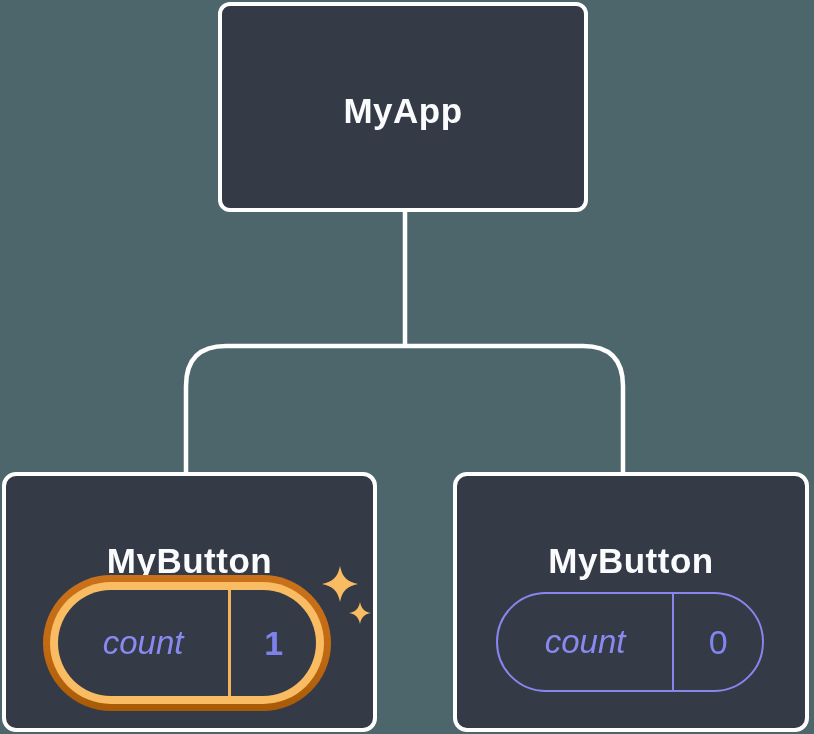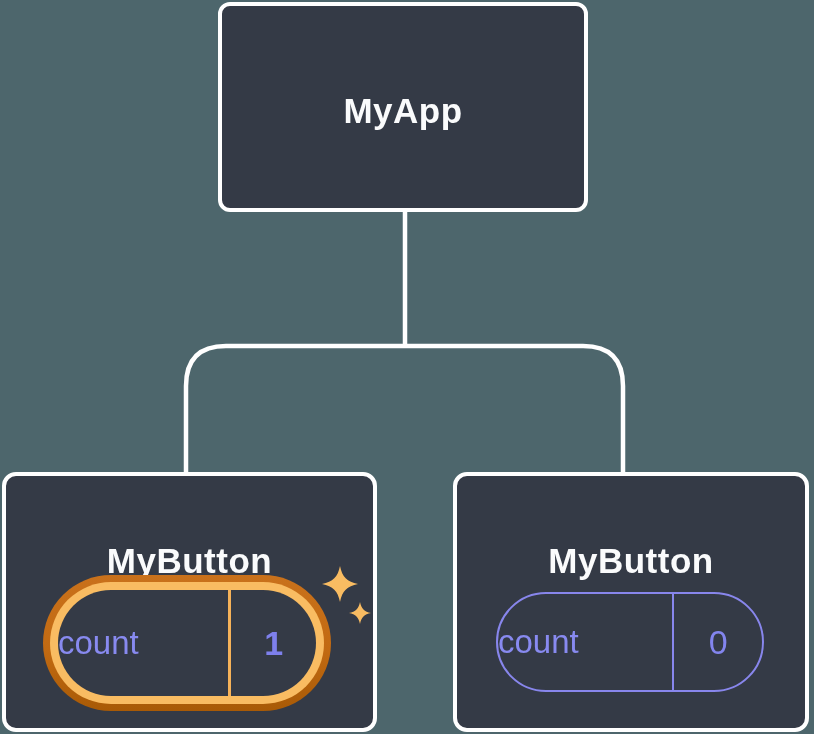--- a/index.html
+++ b/index.html
@@ -99,21 +99,22 @@
     overflow: hidden;
   }
   .pill-plain .pill-divider {
     width: 2px;
     background: #8886EC;
   }
   .pill-section-name {
     flex: 0 0 66%;
     display: flex;
     align-items: center;
-    justify-content: flex-start;
+    justify-content: center;
+    font-style: italic;
   }
   .pill-section-value {
     flex: 1 1 auto;
     display: flex;
     align-items: center;
     justify-content: center;
   }
   .count-name {
     color: #888AF0;
     font-size: 33px;

